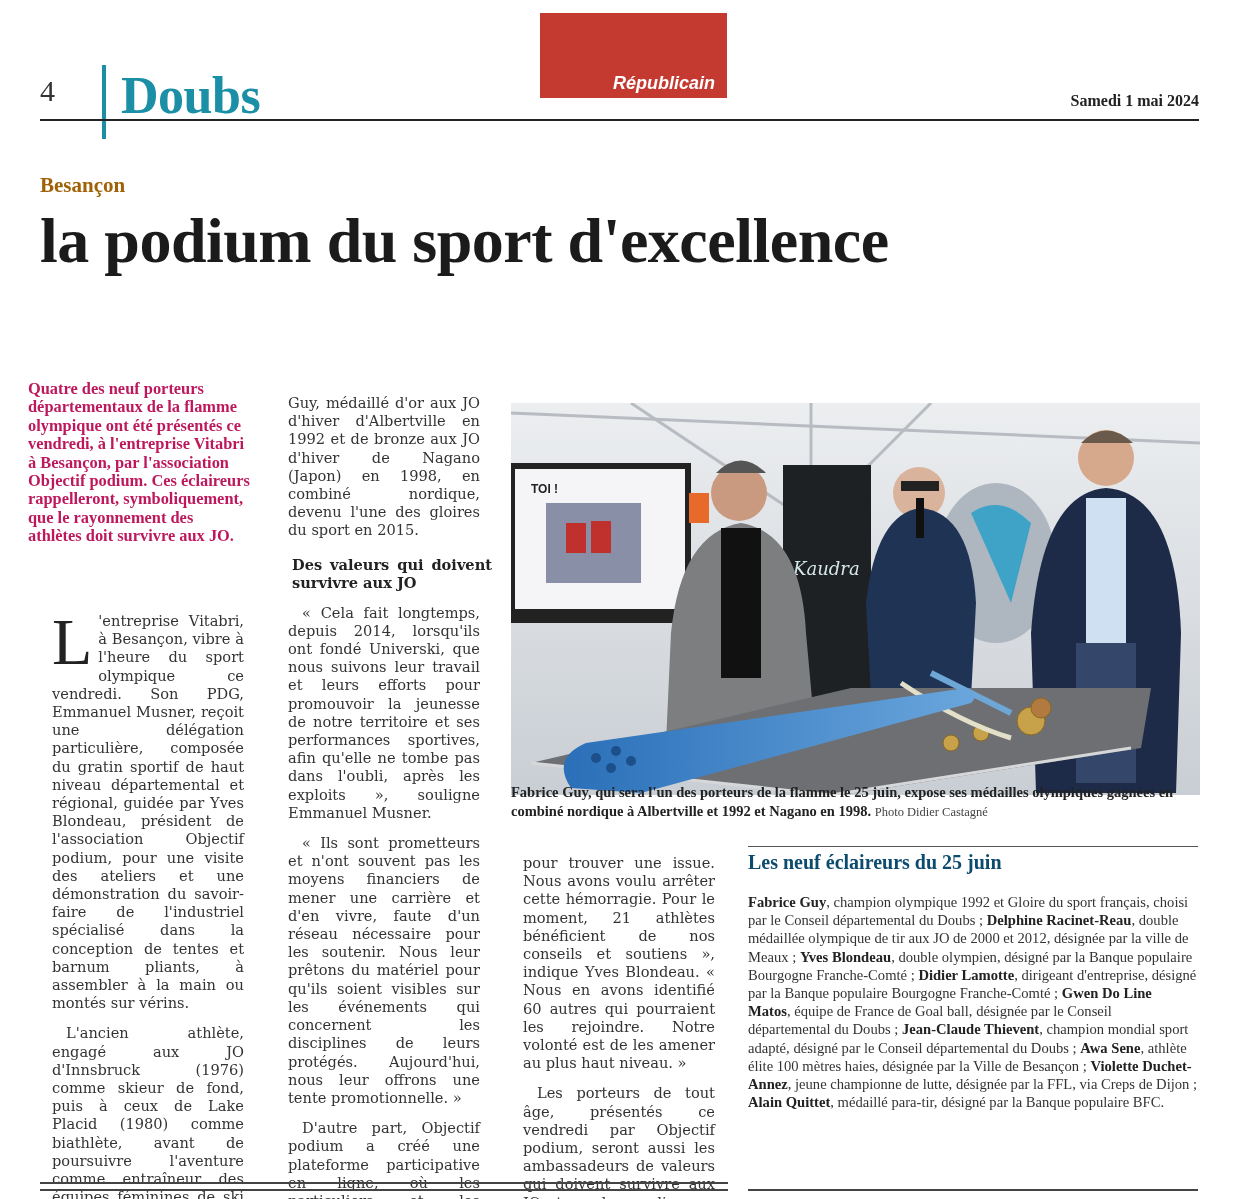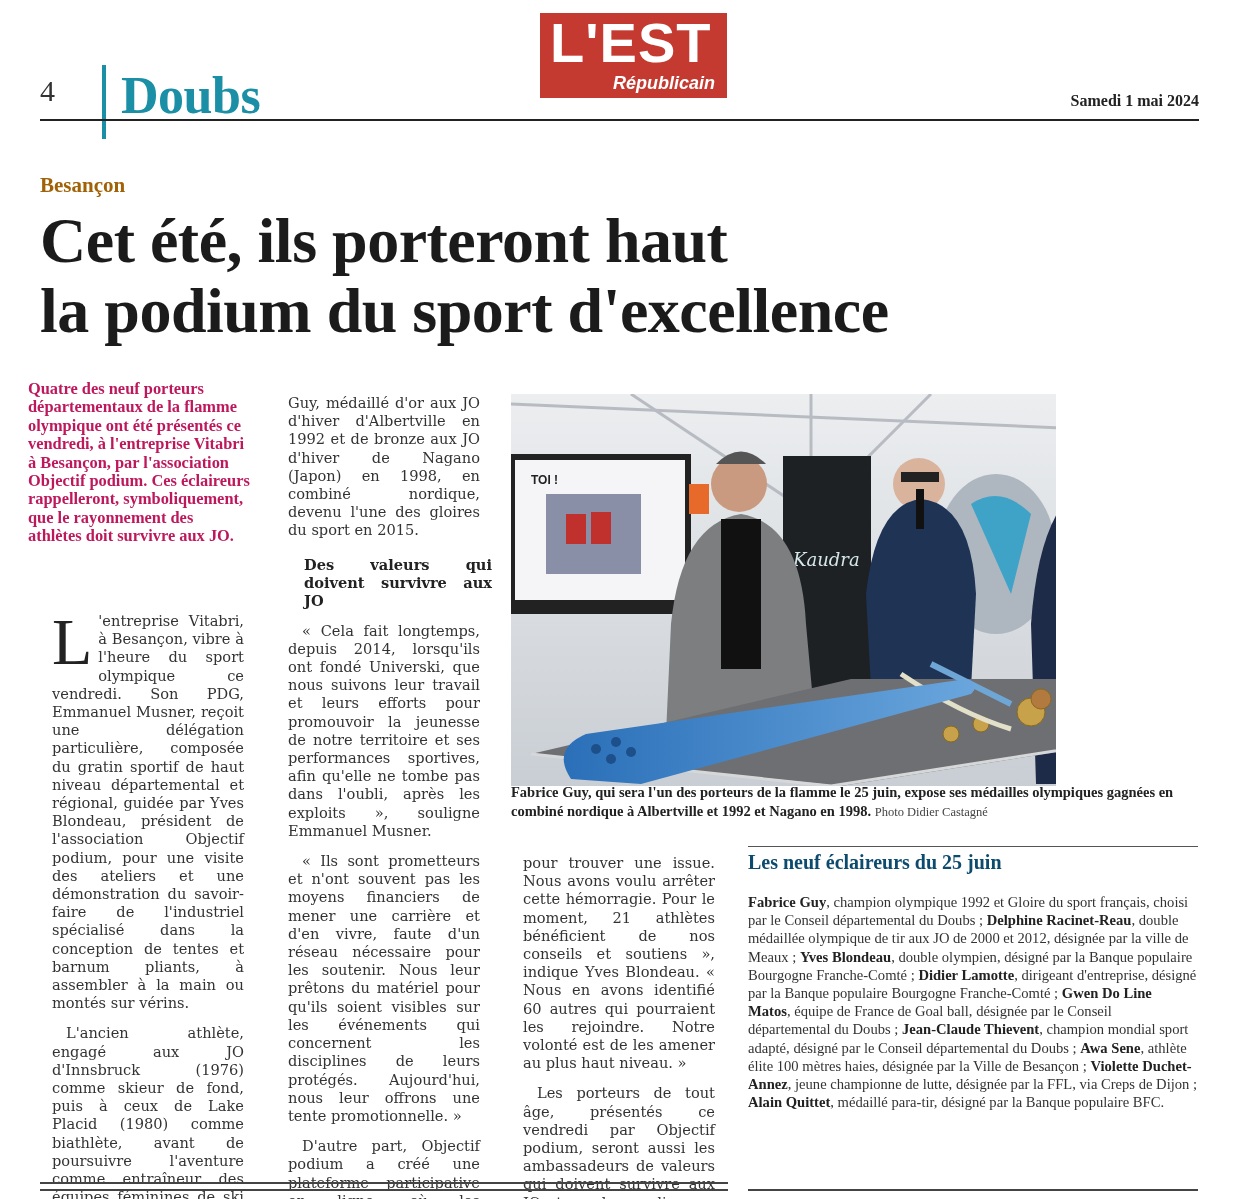--- a/index.html
+++ b/index.html
@@ -24,54 +24,52 @@
 
     
     .col { font-size: 14.6px; line-height: 18.2px; color: #333; text-align: justify; }
     .col p { margin: 12px; text-indent: 14px; }
     .col p.noindent { text-indent: 0; }
     .lead { left: 28px; top: 380px; width: 222px; font-family: "Liberation Serif", serif; font-weight: bold; font-size: 16.4px; line-height: 18.4px; color: #be185d; }
     .col1 { left: 40px; top: 600px; width: 216px; }
     .col2 { left: 276px; top: 382px; width: 216px; }
     .col3 { left: 511px; top: 842px; width: 216px; }
     .dropcap { float: left; font-family: "Liberation Serif", serif; font-size: 66px; line-height: 52px; margin: 4px 6px 0 0; color: #222; }
-    .subhead { font-weight: bold; font-size: 14.6px; line-height: 18px; margin: 16px 0 0 28px; color: #222; }
+    .subhead { font-weight: bold; font-size: 14.6px; line-height: 18px; margin: 16px 0 0 16px; color: #222; }
     .byline { font-weight: bold; font-size: 13px; margin-top: 4px; color: #222; }
     .byline .dot { display: inline-block; width: 6px; height: 6px; border-radius: 50%; background: #222; margin-right: 4px; vertical-align: 1px; }
 
     
-    .photo { left: 511px; top: 394px; width: 545px; height: 392px; overflow: hidden; background: #dfe2e6; }
+    .photo { left: 511px; top: 403px; width: 689px; height: 392px; overflow: hidden; background: #dfe2e6; }
     .caption { left: 511px; top: 783px; width: 690px; font-family: "Liberation Serif", serif; font-size: 14.5px; line-height: 19px; color: #222; }
     .caption b { font-weight: bold; }
     .caption .credit { font-size: 12.5px; color: #444; }
 
     
     .box-rule-top { left: 748px; top: 846px; width: 450px; height: 1px; background: #555; }
     .box-title { left: 748px; top: 851px; font-family: "Liberation Serif", serif; font-weight: bold; font-size: 20px; color: #0c4a6e; }
     .box-body { left: 748px; top: 893px; width: 450px; font-family: "Liberation Serif", serif; font-size: 14.6px; line-height: 18.2px; color: #333; }
     .box-body b { color: #222; }
 
     .foot-rule { height: 2px; background: #444; }
   </style>
 </head>
 <body>
 
 <div class="abs page-num">4</div>
 <div class="abs sep-bar"></div>
 <div class="abs section">Doubs</div>
 <div class="abs logo">
-  <span class="logo-est">L'EST</span>
   <span class="logo-rep">Républicain</span>
 </div>
 <div class="abs date">Samedi 1 mai 2024</div>
 <div class="abs head-rule"></div>
 
 <div class="abs kicker">Besançon</div>
 <div class="abs headline">
-  <div>Cet été, ils porteront haut</div>
   <div>la podium du sport d'excellence</div>
 </div>
 
 <div class="abs lead">Quatre des neuf porteurs départementaux de la flamme olympique ont été présentés ce vendredi, à l'entreprise Vitabri à Besançon, par l'association Objectif podium. Ces éclaireurs rappelleront, symboliquement, que le rayonnement des athlètes doit survivre aux JO.</div>
 
 <div class="abs col col1">
   <p class="noindent"><span class="dropcap">L</span><span>'entreprise Vitabri, à Besançon, vibre à l'heure du sport olympique ce vendredi. Son PDG, Emmanuel Musner, reçoit une délégation particulière, composée du gratin sportif de haut niveau départemental et régional, guidée par Yves Blondeau, président de l'association Objectif podium, pour une visite des ateliers et une démonstration du savoir-faire de l'industriel spécialisé dans la conception de tentes et barnum pliants, à assembler à la main ou montés sur vérins.</span></p>
   <p>L'ancien athlète, engagé aux JO d'Innsbruck (1976) comme skieur de fond, puis à ceux de Lake Placid (1980) comme biathlète, avant de poursuivre l'aventure comme entraîneur des équipes féminines de ski de fond, poursuit ainsi son City tour chez l'un des principaux mécènes de la plateforme de financement qu'il cogère avec toute son équipe et Fabrice</p>
 </div>
 

